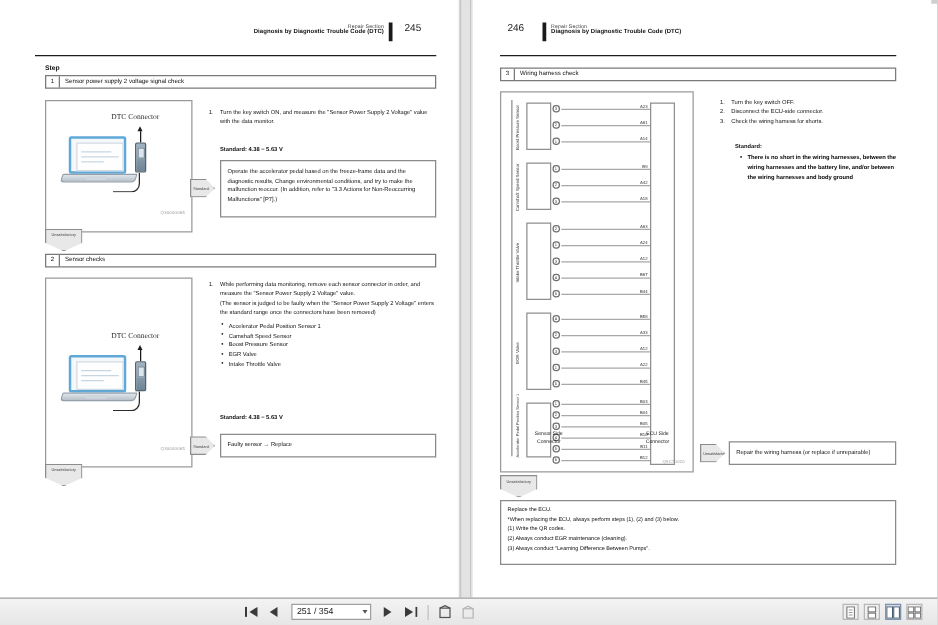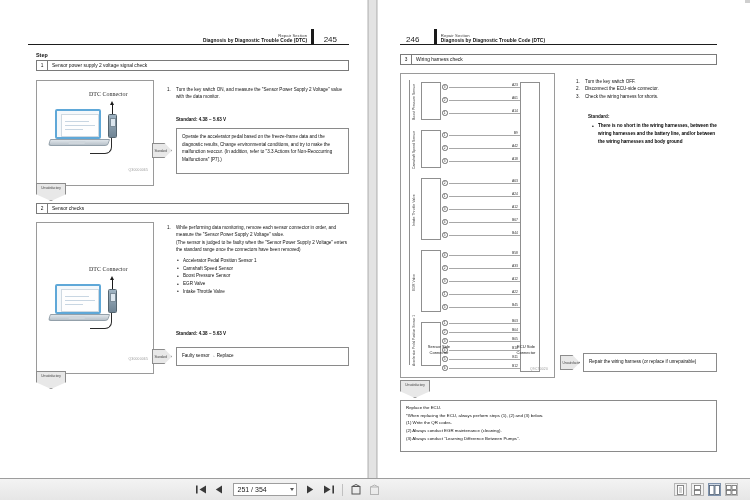--- a/index.html
+++ b/index.html
@@ -34,21 +34,20 @@
     border-right: 1px solid #c6c6c6;
   }
   .page-inner { position: absolute; inset: 0; }
 
   
   .head {
     position: absolute;
     top: 18px;
     height: 26px;
     display: flex;
-    align-items: flex-end;
   }
   .head-left  { left: 28px;  right: 30px; }
   .head-right { left: 28px;  right: 30px; }
   .head-texts { display: flex; flex-direction: column; line-height: 1.25; }
   .head-sec {
     font-size: 4.2px; color: #3a3a3a; letter-spacing: .1px;
   }
   .head-sub {
     font-size: 4.8px; font-weight: bold; color: #111; letter-spacing: .05px;
   }

